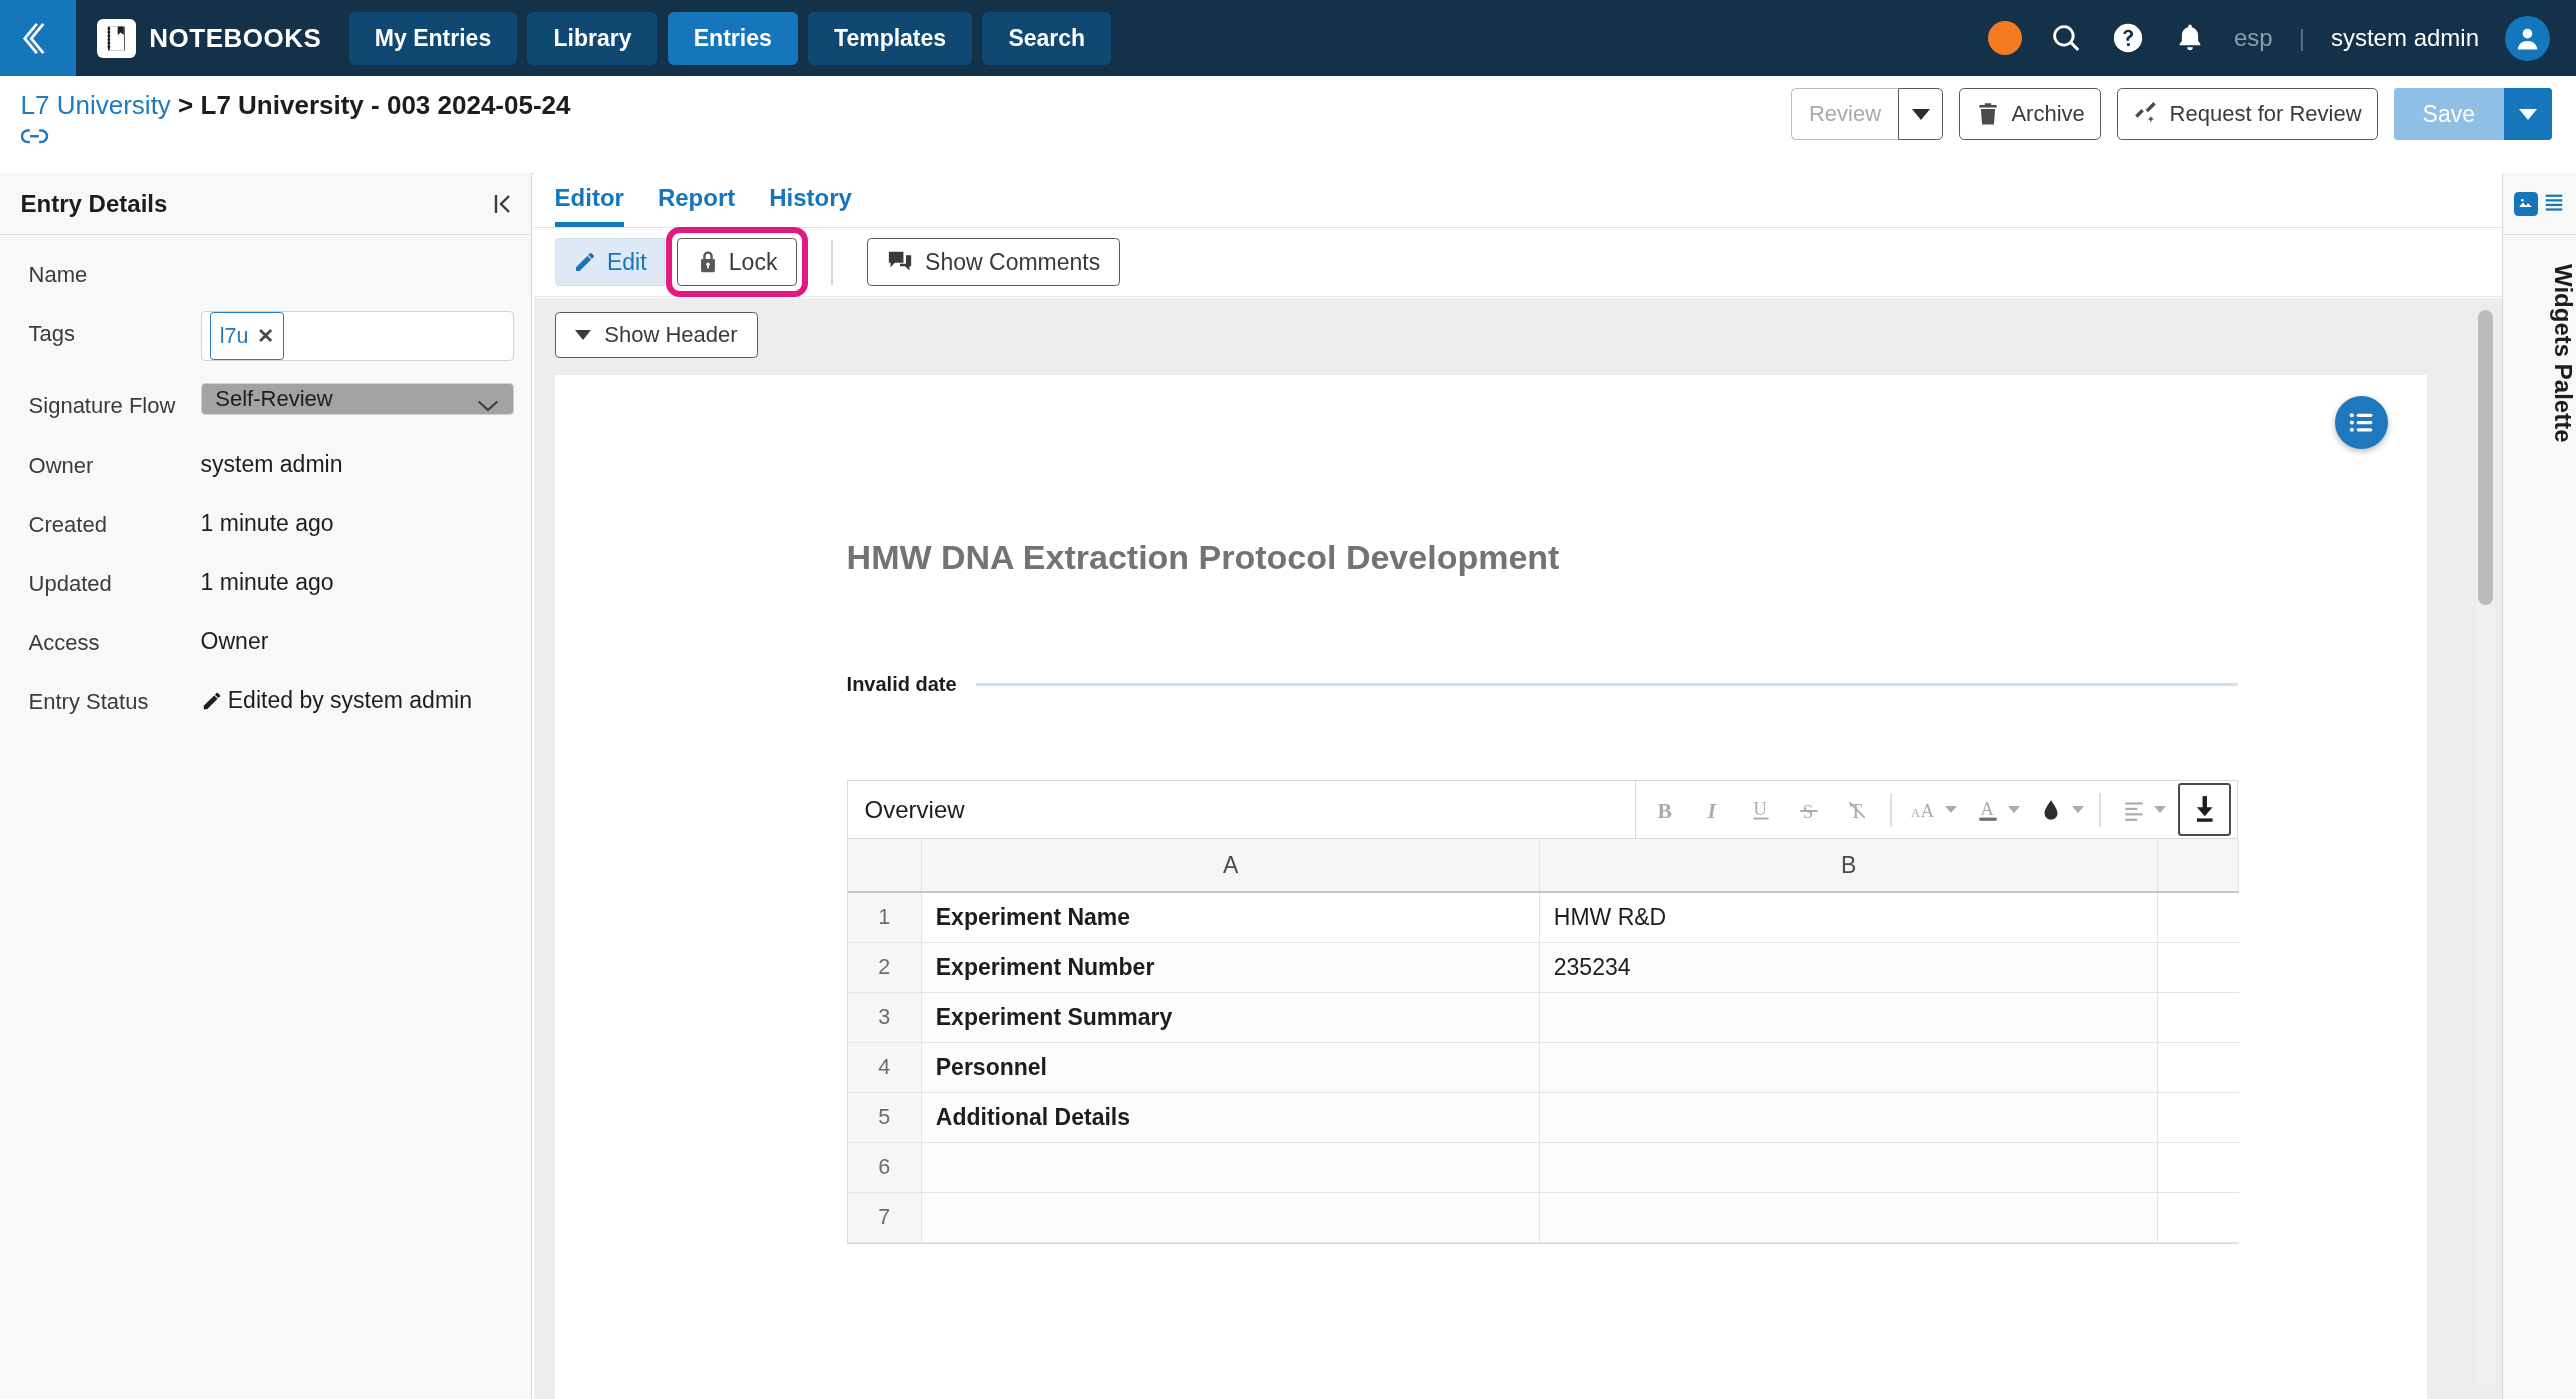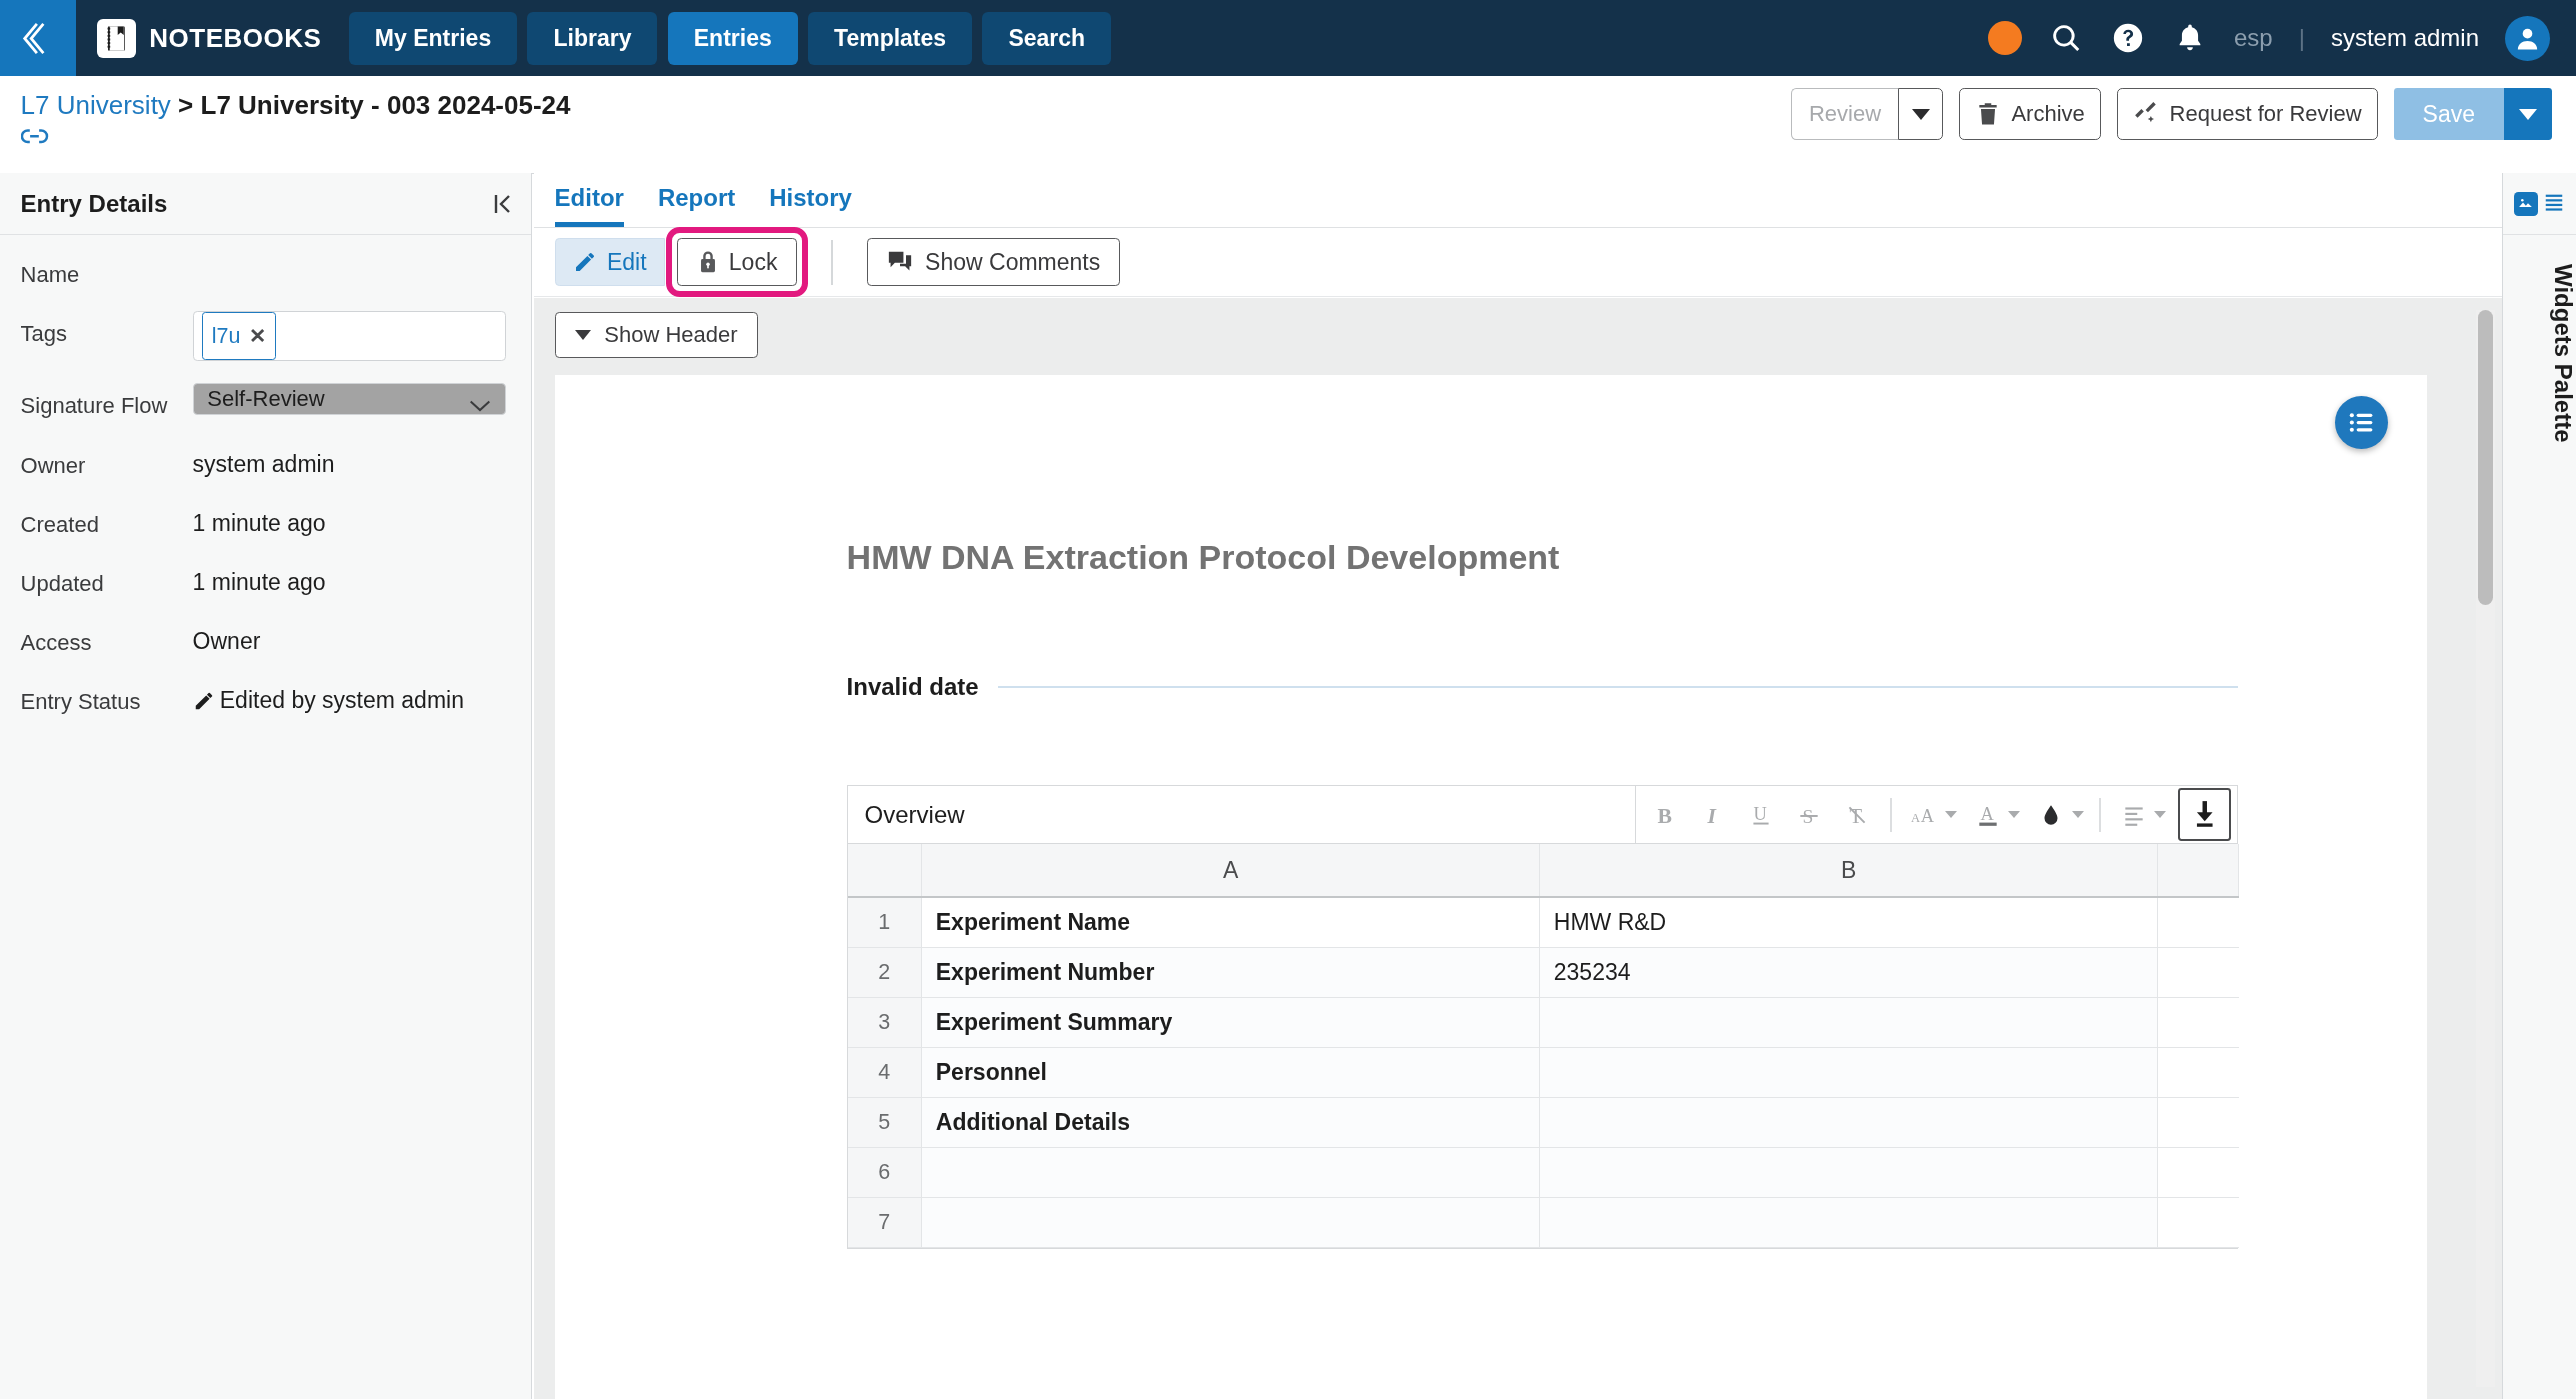--- a/index.html
+++ b/index.html
@@ -75,21 +75,21 @@
   .body-area { position: absolute; top: 173px; left: 0; width: 2576px; height: 1226px; }
 
   
   .side { position: absolute; left: 0; top: 0; width: 532px; height: 1226px;
           background: #f7f8f8; border-right: 1.7px solid #d6d9dc; }
   .side-head { height: 62px; border-bottom: 1.7px solid #e0e2e4; display: flex;
                align-items: center; padding: 0 17px 0 20.6px; }
   .side-title { font-size: 24px; font-weight: bold; color: #1d1d1d; }
   .side-collapse { margin-left: auto; cursor: pointer; display: flex; }
   .side-collapse svg { width: 24px; height: 26px; fill: none; stroke: #3b3c3e; stroke-width: 2.4; }
-  .form { padding: 17px 0 0 0; }
+  .form { padding: 17px 0 0 0; margin-left: 8px; }
   .frow { display: flex; align-items: flex-start; padding: 0 20.6px; margin-bottom: 22px; }
   .flabel { width: 172px; font-size: 22px; color: #3a3b3d; padding-top: 10.3px; flex: none; line-height: 1.22; }
   .fctl { flex: 1; }
   .txtinput { width: 313px; height: 48px; border: 1.7px solid #d0d3d6; border-radius: 4.3px;
               background: #fff; font-size: 22px; color: #1d1d1d; padding: 0 12px;
               font-family: inherit; display: flex; align-items: center; overflow: hidden;
               white-space: nowrap; }
   .txtarea { width: 313px; height: 153px; border: 1.7px solid #d0d3d6; border-radius: 4.3px;
              background: #fff; position: relative; }
   .resize-grip { position: absolute; right: 4.3px; bottom: 3.4px; width: 15.5px; height: 15.5px; }
@@ -146,21 +146,21 @@
                     border-top-color: #3a3a3c; }
   .page { position: absolute; left: 20.6px; top: 77px; width: 1872px; height: 1024px;
           background: #fff; }
   .fab { position: absolute; right: 39px; top: 20.6px; width: 53px; height: 53px;
          border-radius: 50%; background: #1f78bd; display: flex; align-items: center;
          justify-content: center; cursor: pointer; box-shadow: 0 2.6px 6px rgba(0,0,0,.28); }
   .fab svg { width: 29px; height: 29px; fill: #fff; }
   .doc { padding: 163px 0 0 292px; }
   .doc-h1 { font-size: 34px; font-weight: bold; color: #737373; }
   .doc-date-row { display: flex; align-items: center; margin-top: 96px; width: 1391px; }
-  .doc-date { font-size: 24px; font-weight: bold; color: #1d1d1d; white-space: nowrap; }
+  .doc-date { font-size: 20px; font-weight: bold; color: #1d1d1d; white-space: nowrap; }
   .doc-rule { flex: 1; height: 2.6px; background: #cfe0ee; margin-left: 19px; }
 
   
   .sheet { margin-top: 84px; width: 1391px; border: 1.7px solid #d7d9db; background: #fff; }
   .sheet-top { height: 58px; display: flex; align-items: stretch;
                border-bottom: 1.7px solid #d7d9db; }
   .sheet-name { flex: 1; display: flex; align-items: center; padding-left: 17px;
                 font-size: 24px; color: #1d1d1d; border-right: 1.7px solid #d7d9db; }
   .sheet-tools { display: flex; align-items: center; gap: 0; padding: 0 5.2px; }
   .tool { width: 48px; height: 48px; display: flex; align-items: center; justify-content: center;

